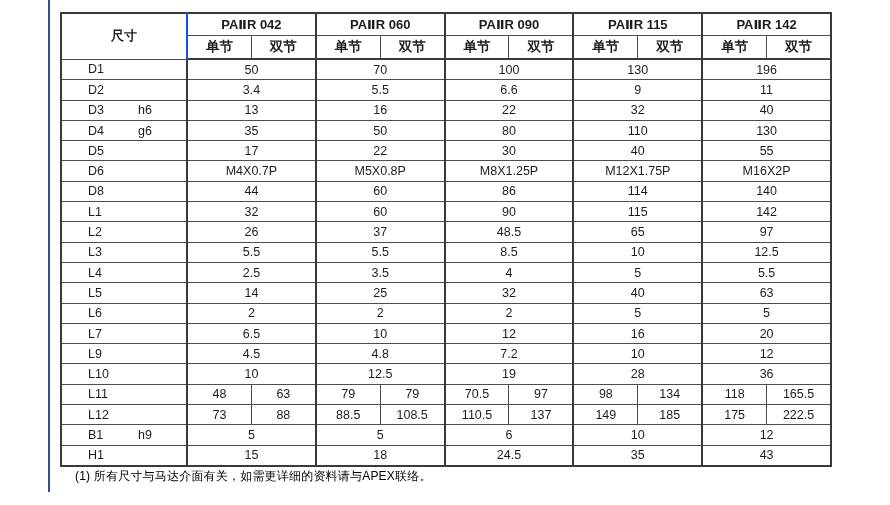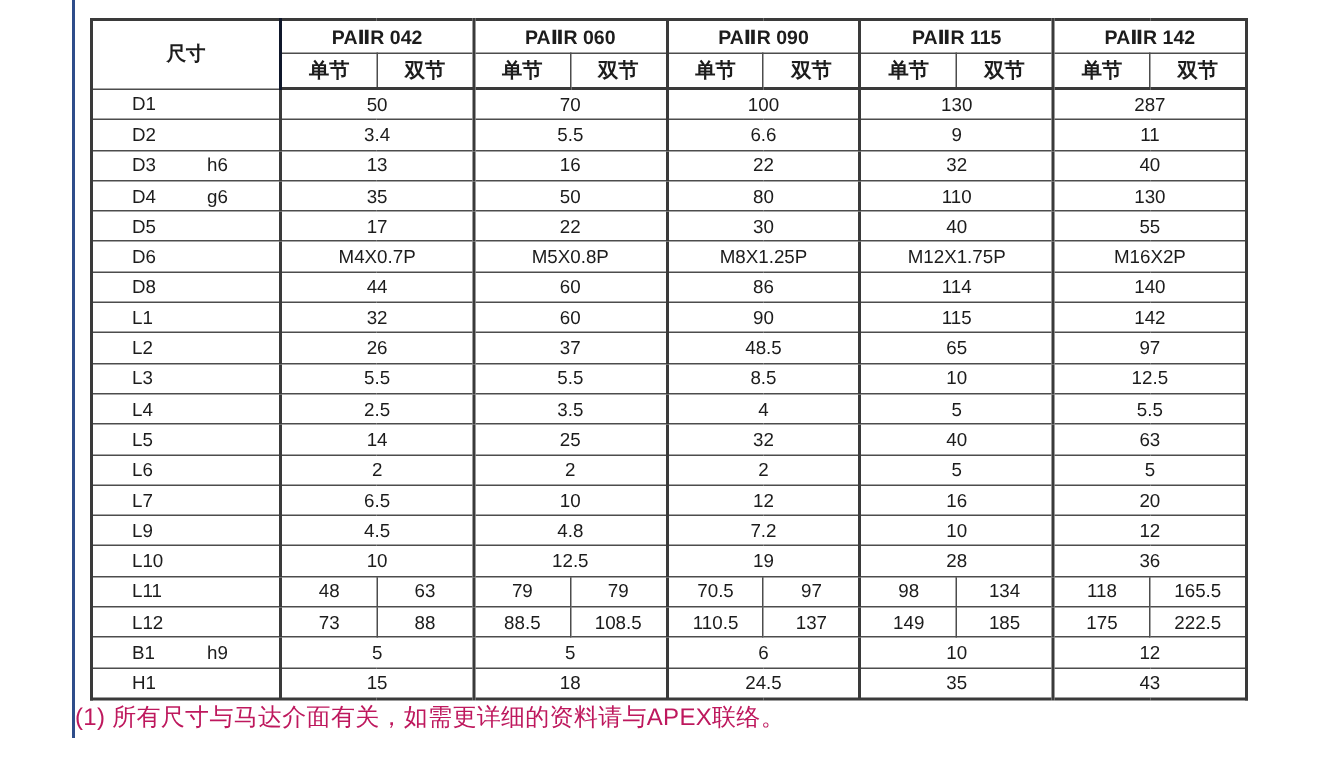--- a/index.html
+++ b/index.html
@@ -19,32 +19,32 @@
     border:2px solid #3a3a3a;
   }
   .spec th, .spec td {
     border:1px solid #4d4d4d;
     text-align:center; vertical-align:middle;
     padding:0; overflow:hidden; white-space:nowrap;
   }
   .spec thead tr.model-row th { height:21px; font-size:13px; font-weight:bold; }
   .spec thead tr.sub-row th  { height:22px; font-size:13.5px; font-weight:bold;
                                border-bottom:2px solid #3a3a3a;margin-left:17px; }
-  .spec th.size-head { font-size:15px; font-weight:bold; border-right:2px solid #0f172a; }
+  .spec th.size-head { font-size:15px; font-weight:bold; border-right:2px solid #1d4ed8; }
   .spec td { height:19.3px; font-size:12.5px; }
   .grp { border-left:2px solid #3a3a3a !important; }
   td.label-cell {
     text-align:left; padding-left:26px; font-size:12.5px;
     border-right:2px solid #3a3a3a;
   }
   td.label-cell .dim { display:inline-block; width:50px; }
   td.label-cell .tol { display:inline-block; }
   .footnote {
-    position:absolute; left:50px; top:468px;
-    font-size:16px; color:#be185d; letter-spacing:0.2px;
+    position:absolute; left:75px; top:468px;
+    font-size:12px; color:#000000; letter-spacing:0.2px;
   }
 </style>
 </head>
 <body>
 
 <div class="accent-line"></div>
 
 <table class="spec">
   <colgroup>
     <col style="width:126px">
@@ -72,21 +72,21 @@
       <th>双节</th>
     </tr>
   </thead>
   <tbody>
       <tr>
         <td class="label-cell"><span class="dim">D1</span><span class="tol"></span></td>
         <td colspan="2" class="grp">50</td>
         <td colspan="2" class="grp">70</td>
         <td colspan="2" class="grp">100</td>
         <td colspan="2" class="grp">130</td>
-        <td colspan="2" class="grp">287</td>
+        <td colspan="2" class="grp">196</td>
       </tr>
       <tr>
         <td class="label-cell"><span class="dim">D2</span><span class="tol"></span></td>
         <td colspan="2" class="grp">3.4</td>
         <td colspan="2" class="grp">5.5</td>
         <td colspan="2" class="grp">6.6</td>
         <td colspan="2" class="grp">9</td>
         <td colspan="2" class="grp">11</td>
       </tr>
       <tr>

